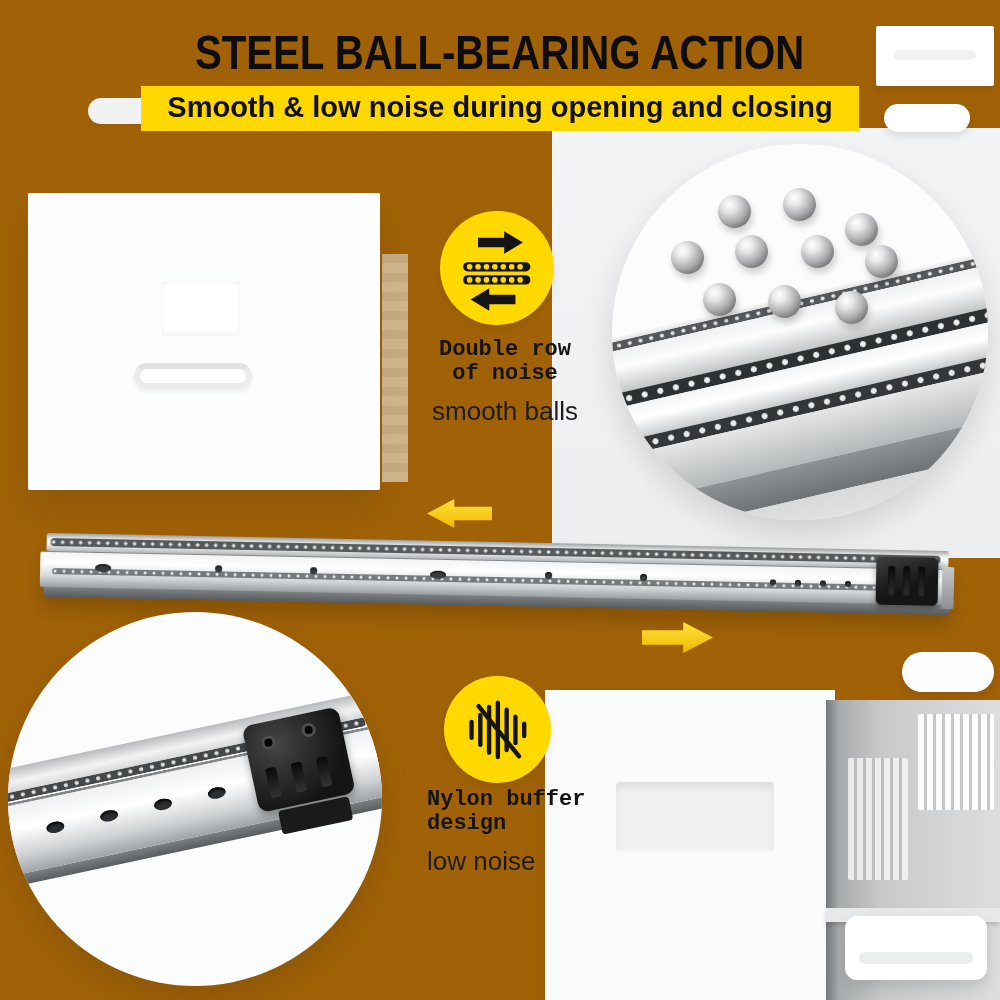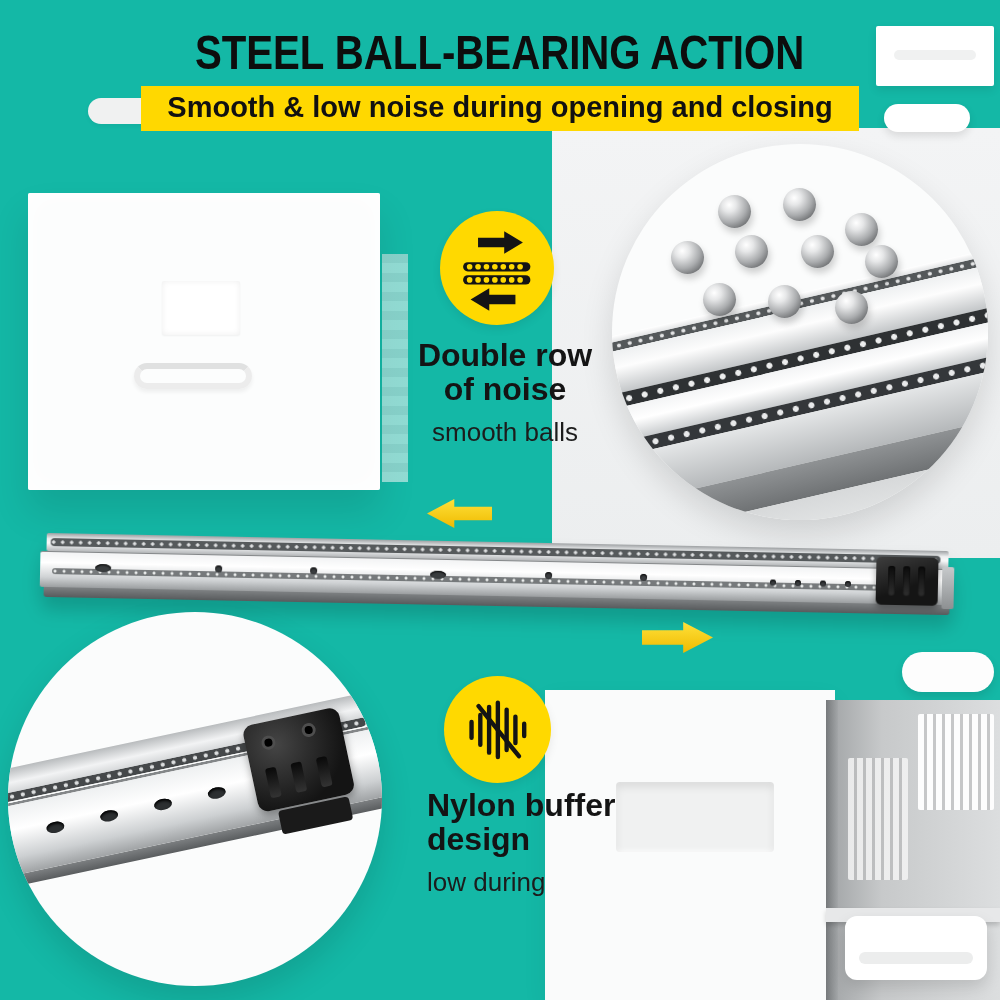--- a/index.html
+++ b/index.html
@@ -1,19 +1,19 @@
 <!DOCTYPE html>
 <html><head>
 <meta charset="utf-8">
 <style>
   * { margin:0; padding:0; box-sizing:border-box; }
   html,body { background:#e9eaeb; font-family:"Liberation Sans", sans-serif; }
   .canvas{
     position:relative; width:1000px; height:1000px; margin:0 auto;
-    background:#14b8a6; overflow:hidden;
+    background:#a16207; overflow:hidden;
   }
   
   .bgp{ position:absolute; }
   .panel-right{ left:552px; top:128px; width:448px; height:430px;
     background:linear-gradient(180deg,#f3f4f5,#eceeef); }
   .drawer-big{ left:28px; top:193px; width:352px; height:297px; background:#fcfdfd;
     box-shadow:0 22px 38px rgba(0,0,0,.11), inset 0 0 30px rgba(255,255,255,.9); border-radius:2px;}
   .drawer-big .plate{ position:absolute; left:134px; top:88px; width:78px; height:54px;
     background:#ffffff; box-shadow:inset 0 0 6px rgba(0,0,0,.07),0 1px 2px rgba(0,0,0,.05); border-radius:2px;}
   .drawer-big .handle{ position:absolute; left:106px; top:170px; width:118px; height:26px;
@@ -107,21 +107,21 @@
   .badge{ position:absolute; border-radius:50%; background:#FFD900; z-index:6;
     display:flex; align-items:center; justify-content:center;
     box-shadow:0 4px 10px rgba(0,0,0,.08);}
   .badge-top{ left:440px; top:211px; width:114px; height:114px;}
   .badge-bottom{ left:444px; top:676px; width:107px; height:107px;}
   .badge svg{ width:82%; height:82%;}
   
   .feature{ position:absolute; z-index:6; color:#141414;}
   .feature-top{ left:385px; top:338px; width:240px; text-align:center;}
   .feature-bottom{ left:427px; top:788px; width:240px; text-align:left;}
-  .f-title{ font-size:32px; font-weight:800; line-height:1.07;}
+  .f-title{ font-size:22px; font-weight:800; line-height:1.07;font-family:Liberation Mono, monospace;}
   .f-desc{ font-size:26px; font-weight:400; line-height:1.12; margin-top:12px; color:#1c1c1c;}
   
   .rail{ position:absolute; left:40px; top:536px; width:914px; height:86px; z-index:3;
     transform:rotate(1.15deg); filter:drop-shadow(0 13px 9px rgba(0,0,0,.16));}
   .r-top{ position:absolute; left:6px; top:6px; width:902px; height:18px; border-radius:2px;
     background:linear-gradient(180deg,#9ea1a3,#eef0f1 32%,#f8f9fa 55%,#b4b7b9);}
   .r-topdots{ position:absolute; left:10px; top:11px; width:890px; height:8px; border-radius:4px;
     background-color:#565a5c;
     background-image:radial-gradient(circle at 3px 4px,#dfe1e2 1.4px,transparent 2px); background-size:9px 8px;}
   .r-mid{ position:absolute; left:0; top:24px; width:914px; height:36px; border-radius:2px;
@@ -302,17 +302,17 @@
       </g>
     </svg>
   </div>
 
   <div class="feature feature-bottom">
     <div class="f-title">
       <div>Nylon buffer</div>
       <div>design</div>
     </div>
     <div class="f-desc">
-      <div>low during</div>
+      <div>low noise</div>
     </div>
   </div>
 
 </div>
 
 </body></html>

